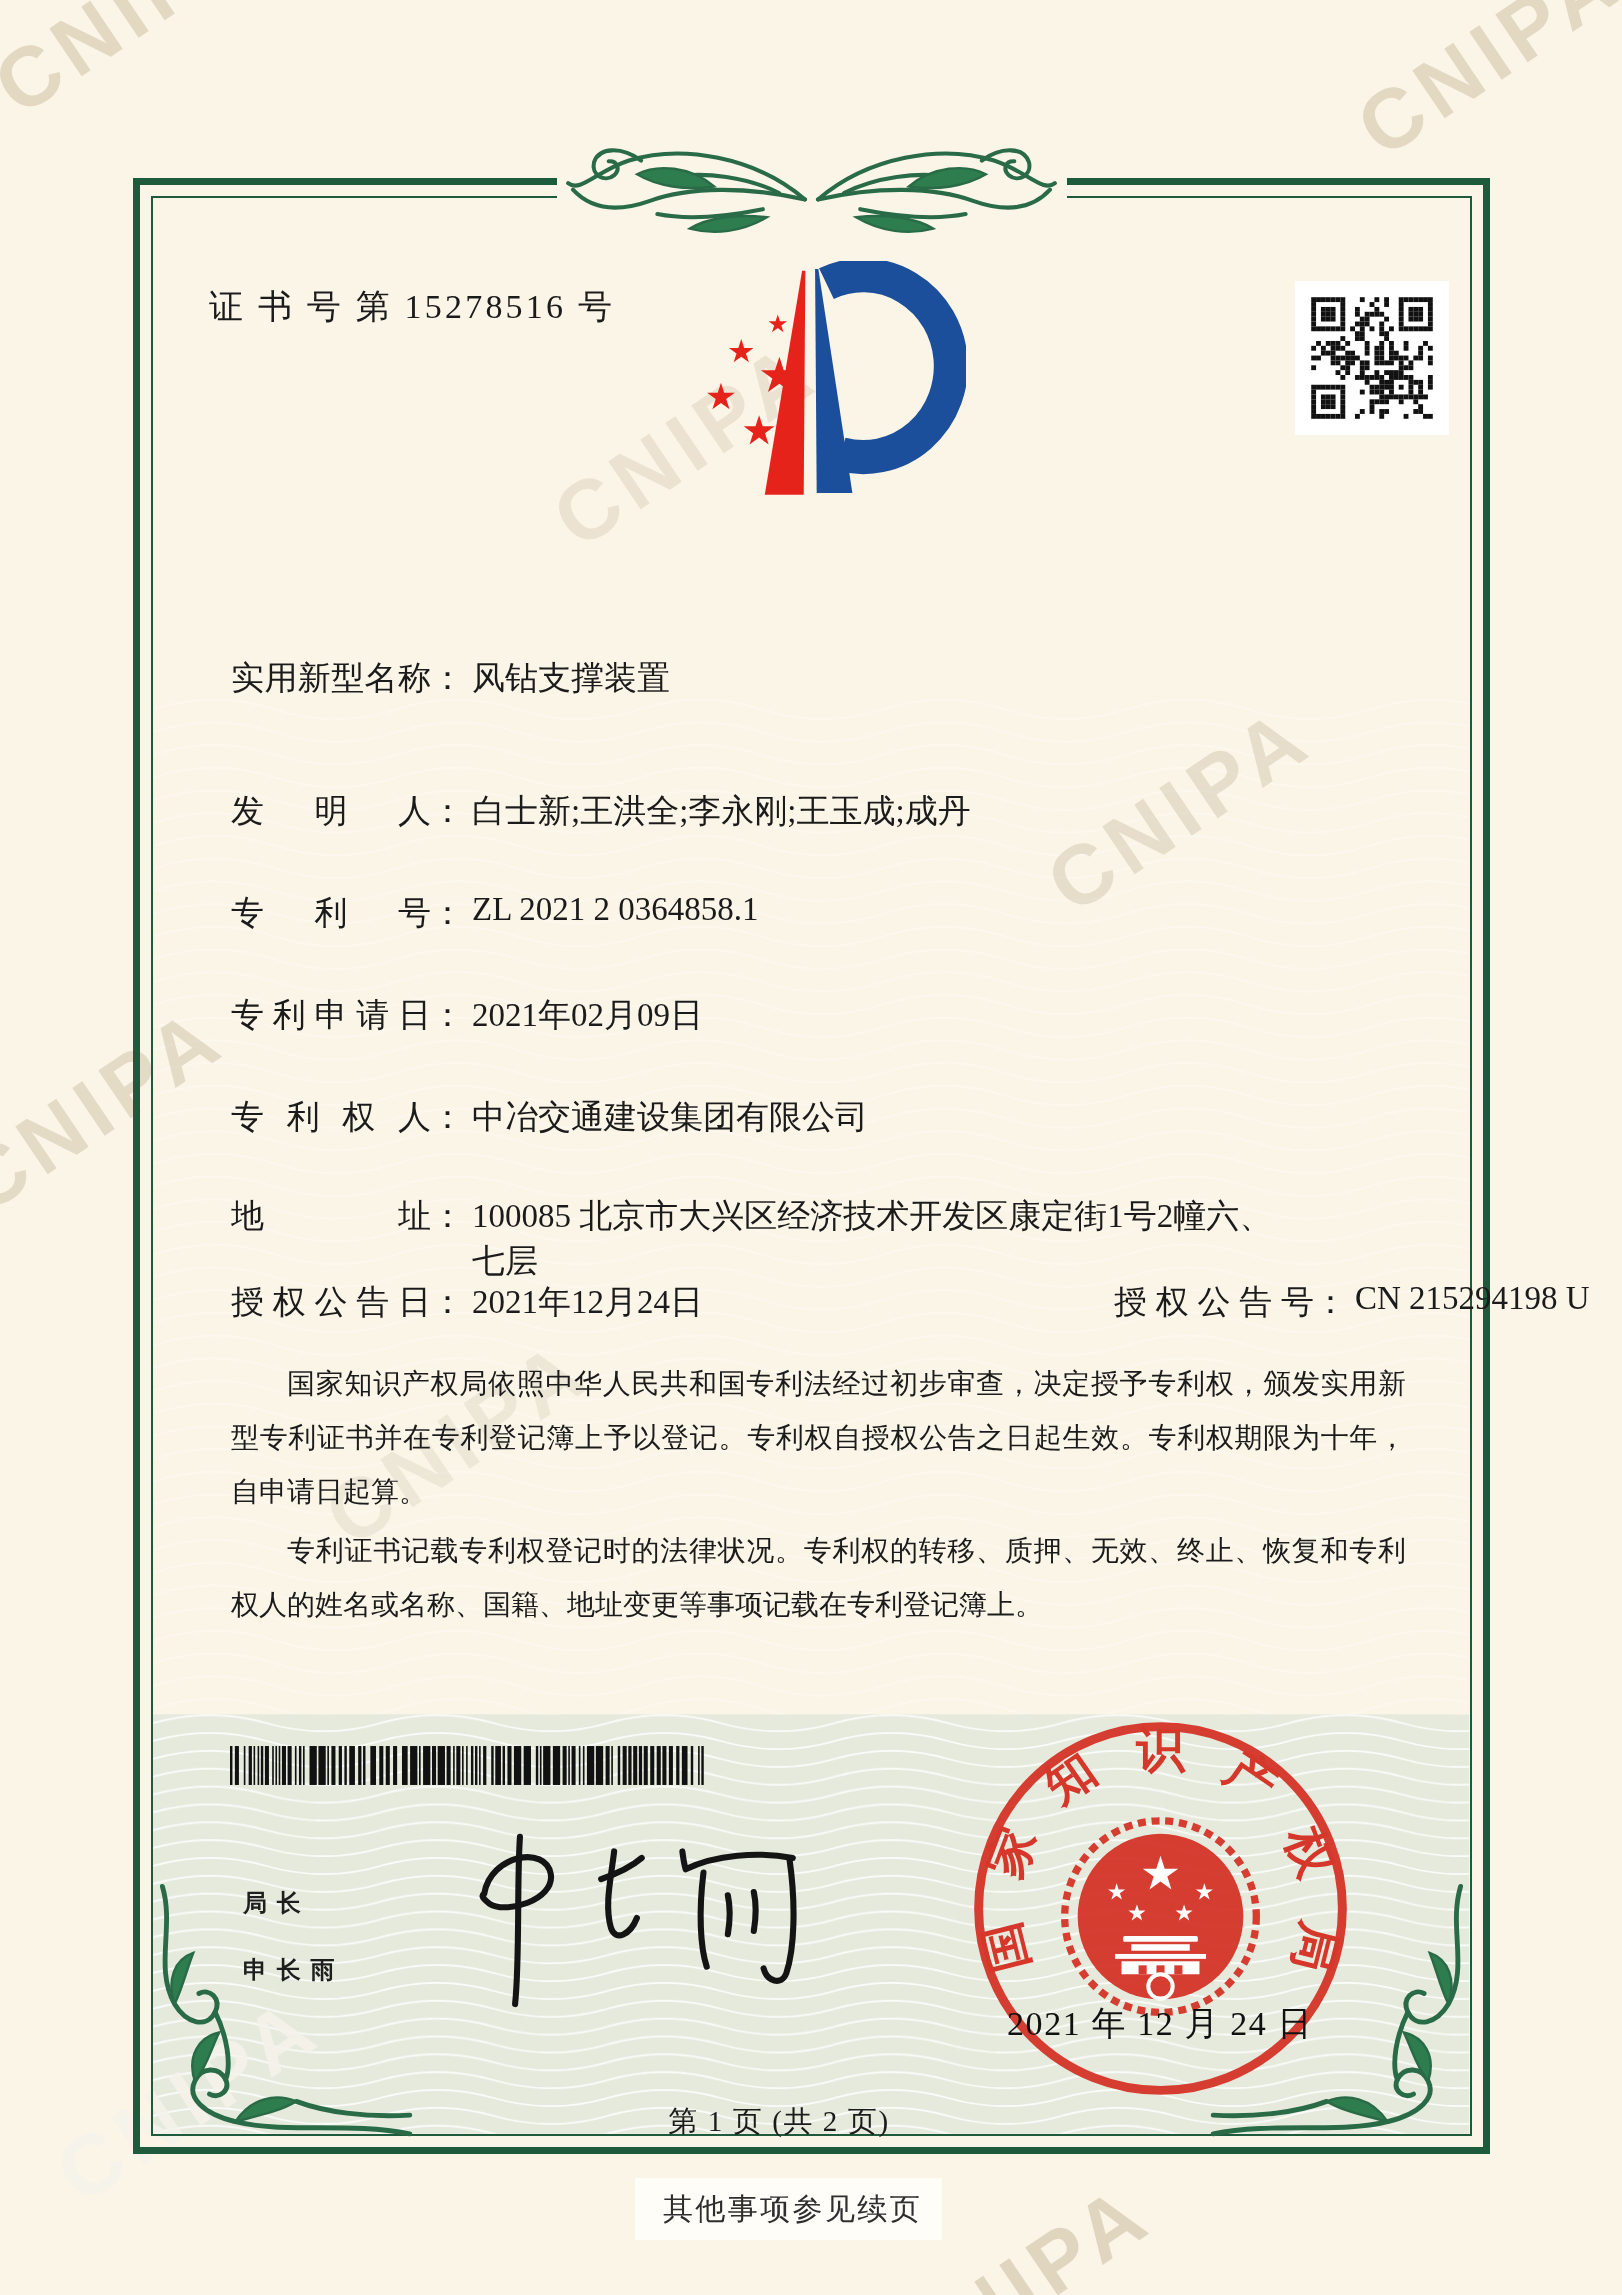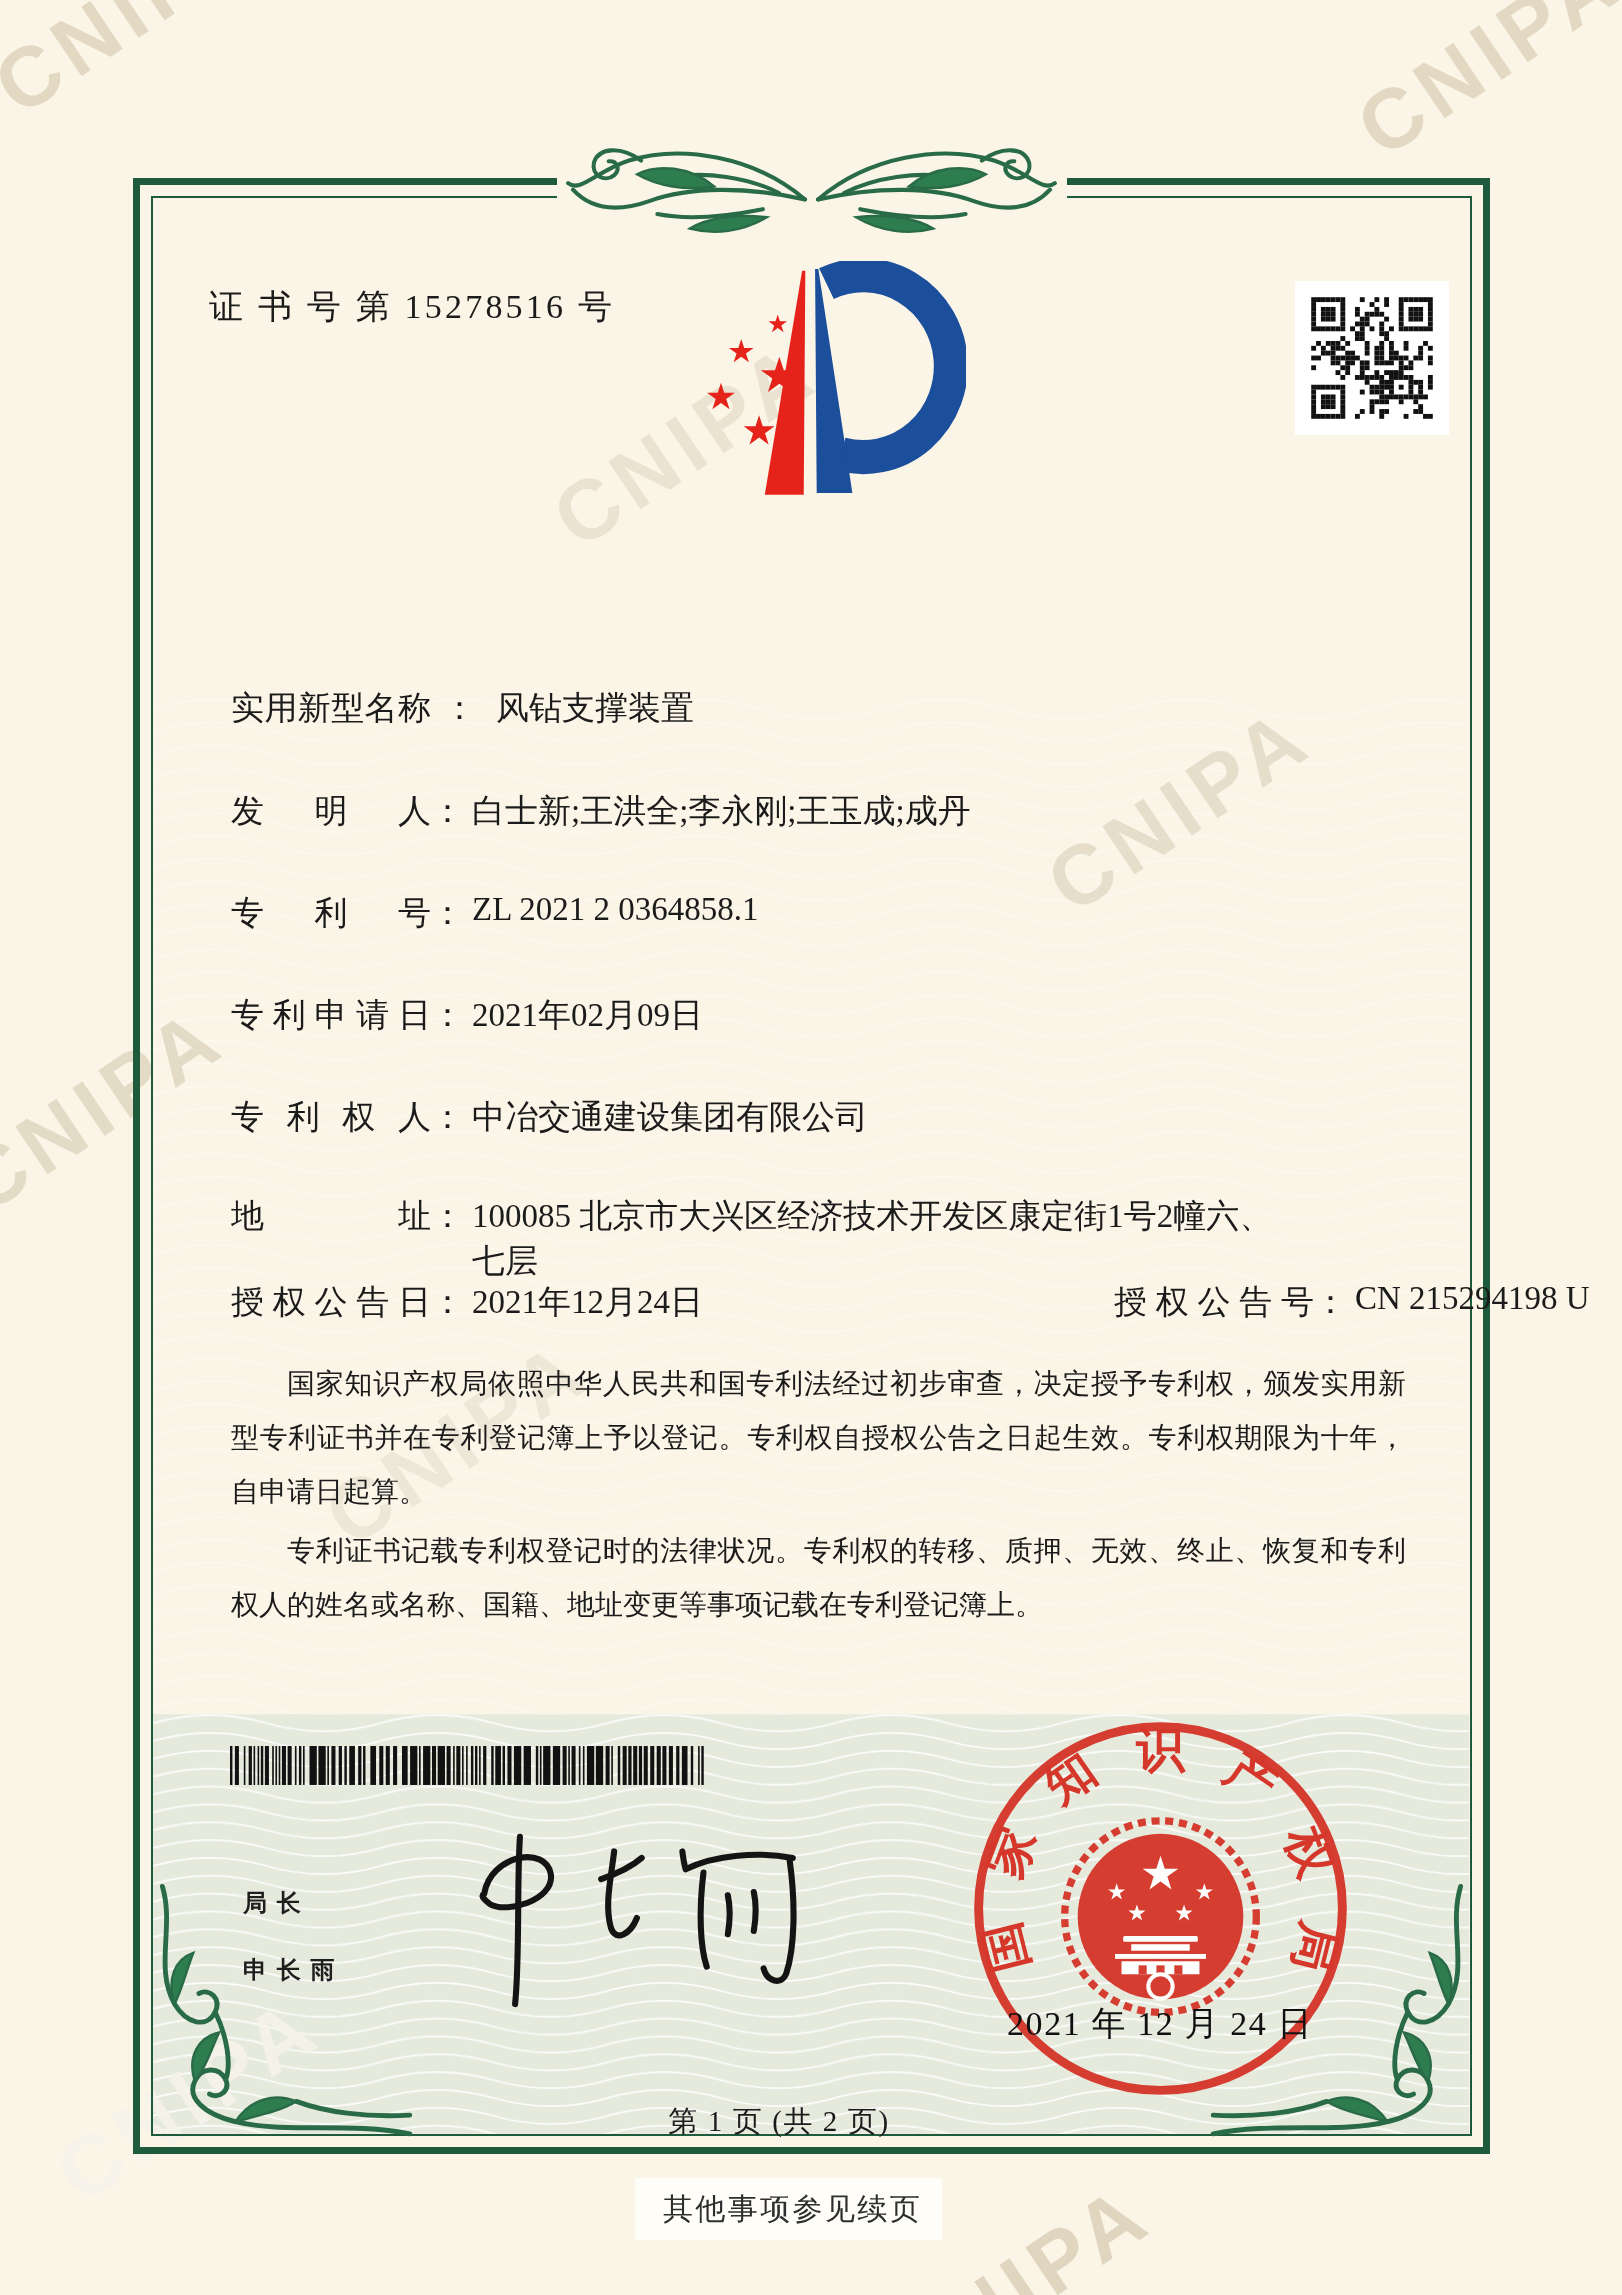--- a/index.html
+++ b/index.html
@@ -424,21 +424,21 @@
       <rect x="50" y="164" width="6" height="6" fill="#111"></rect>
       <rect x="56" y="164" width="6" height="6" fill="#111"></rect>
       <rect x="74" y="164" width="6" height="6" fill="#111"></rect>
       <rect x="104" y="164" width="6" height="6" fill="#111"></rect>
       <rect x="134" y="164" width="6" height="6" fill="#111"></rect>
       <rect x="158" y="164" width="6" height="6" fill="#111"></rect>
       <rect x="164" y="164" width="6" height="6" fill="#111"></rect>
     </svg>
 
 
-  <div class="row" style="top:686px;gap:12px;">
+  <div class="row" style="top:656px;">
     <span class="lab">实用新型名称</span>
       <span>：</span>
     <span class="val">风钻支撑装置</span>
   </div>
   <div class="row" style="top:789px;">
     <span class="lab">发明人</span>
       <span>：</span>
     <span class="val">白士新;王洪全;李永刚;王玉成;成丹</span>
   </div>
   <div class="row" style="top:891px;">

